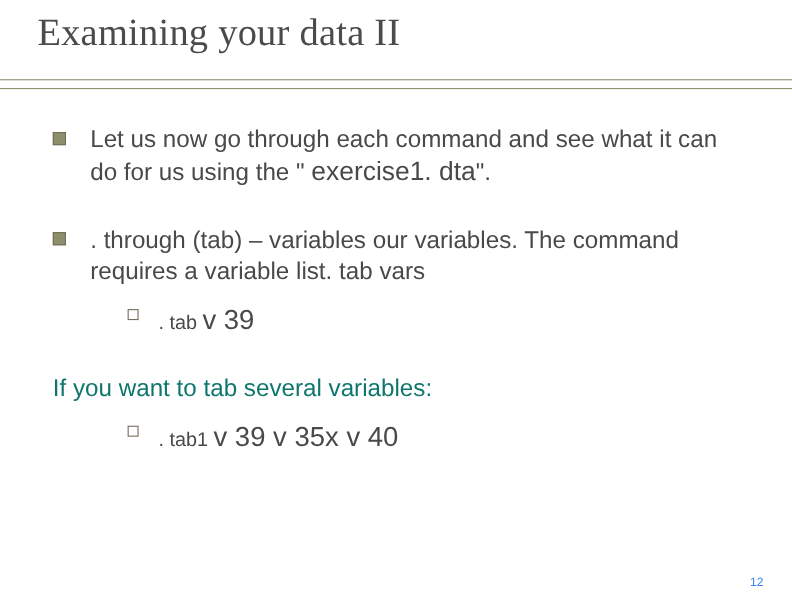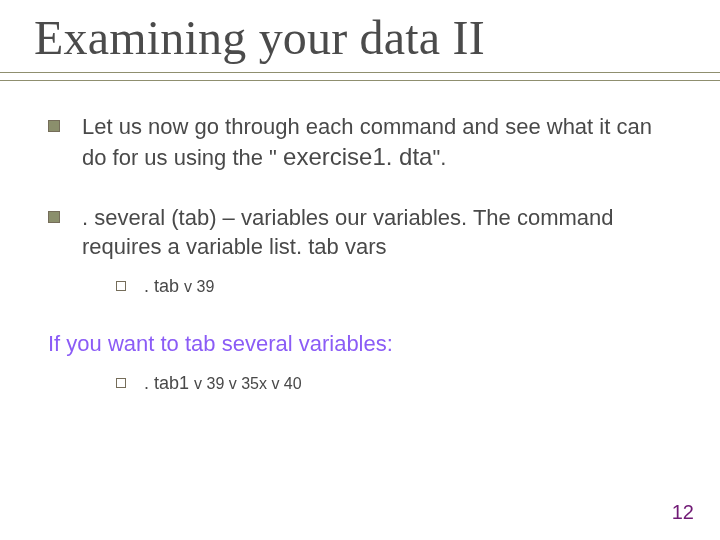--- a/index.html
+++ b/index.html
@@ -14,21 +14,21 @@
   }
   .slide {
     position: relative;
     width: 720px;
     height: 540px;
     box-sizing: border-box;
     padding: 16px 34px 16px 34px;
   }
   .title {
     font-family: Garamond, "Times New Roman", Times, serif;
-    font-size: 48px;
+    font-size: 35px;
     font-weight: 400;
     color: #4b4b4b;
     margin: -6px 0 6px 0;
     letter-spacing: 0.2px;
   }
   .rule {
     position: absolute;
     left: 0;
     right: 0;
     top: 72px;
@@ -80,29 +80,29 @@
     left: 0;
     top: 6px;
     width: 8px;
     height: 8px;
     border: 1px solid #756d5a;
     background: transparent;
   }
   .after {
     font-size: 22px;
     margin: 14px 0 0 0;
-    color: #8b5cf6;
+    color: #0f766e;
   }
-  .smaller { font-size: 16px; }
+  .smaller { font-size: 25px; }
   .page-num {
     position: absolute;
     right: 26px;
-    bottom: 16px;
-    font-size: 20px;
-    color: #701a75;
+    bottom: 4px;
+    font-size: 11px;
+    color: #3b82f6;
   }
 </style>
 </head>
 <body>
 
 <div class="slide">
   <div class="title">Examining your data II</div>
 
   <div class="rule">
     <div class="r1"></div>
@@ -110,21 +110,21 @@
   </div>
 
   <div class="content">
     <ul class="level1">
       <li>
         <span class="bullet-sq"></span>
         <span>Let us now go through each command and see what it can do for us using the " </span><span style="font-size:24px;">exercise1. dta</span><span>".</span>
       </li>
       <li>
         <span class="bullet-sq"></span>
-        <span>. several</span><span> (tab) – variables our variables. The command requires a variable list</span><span style="">. tab vars</span>
+        <span>. through</span><span> (tab) – variables our variables. The command requires a variable list</span><span style="">. tab vars</span>
 
         <ul class="level2">
           <li>
             <span class="bullet-sq-sm"></span>
             <span>. tab  </span><span class="smaller">v 39</span>
           </li>
         </ul>
       </li>
     </ul>
 

